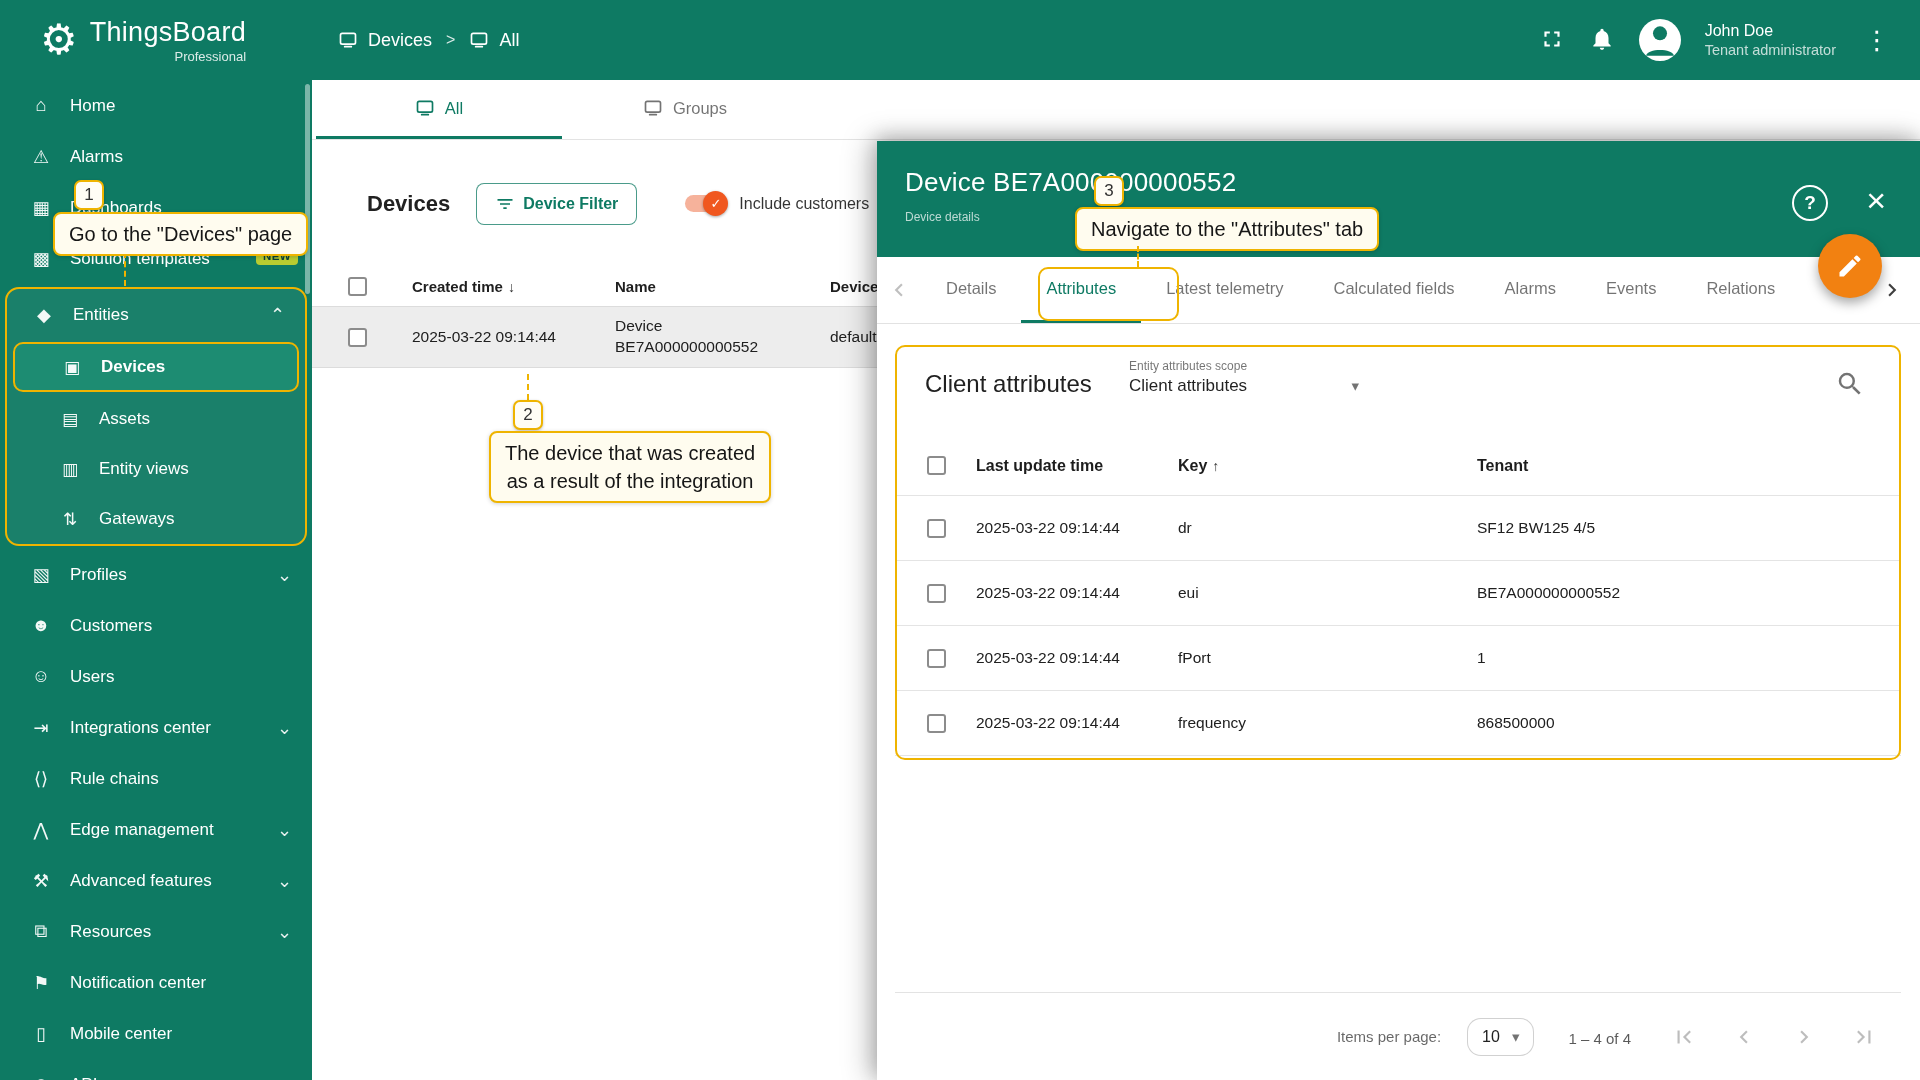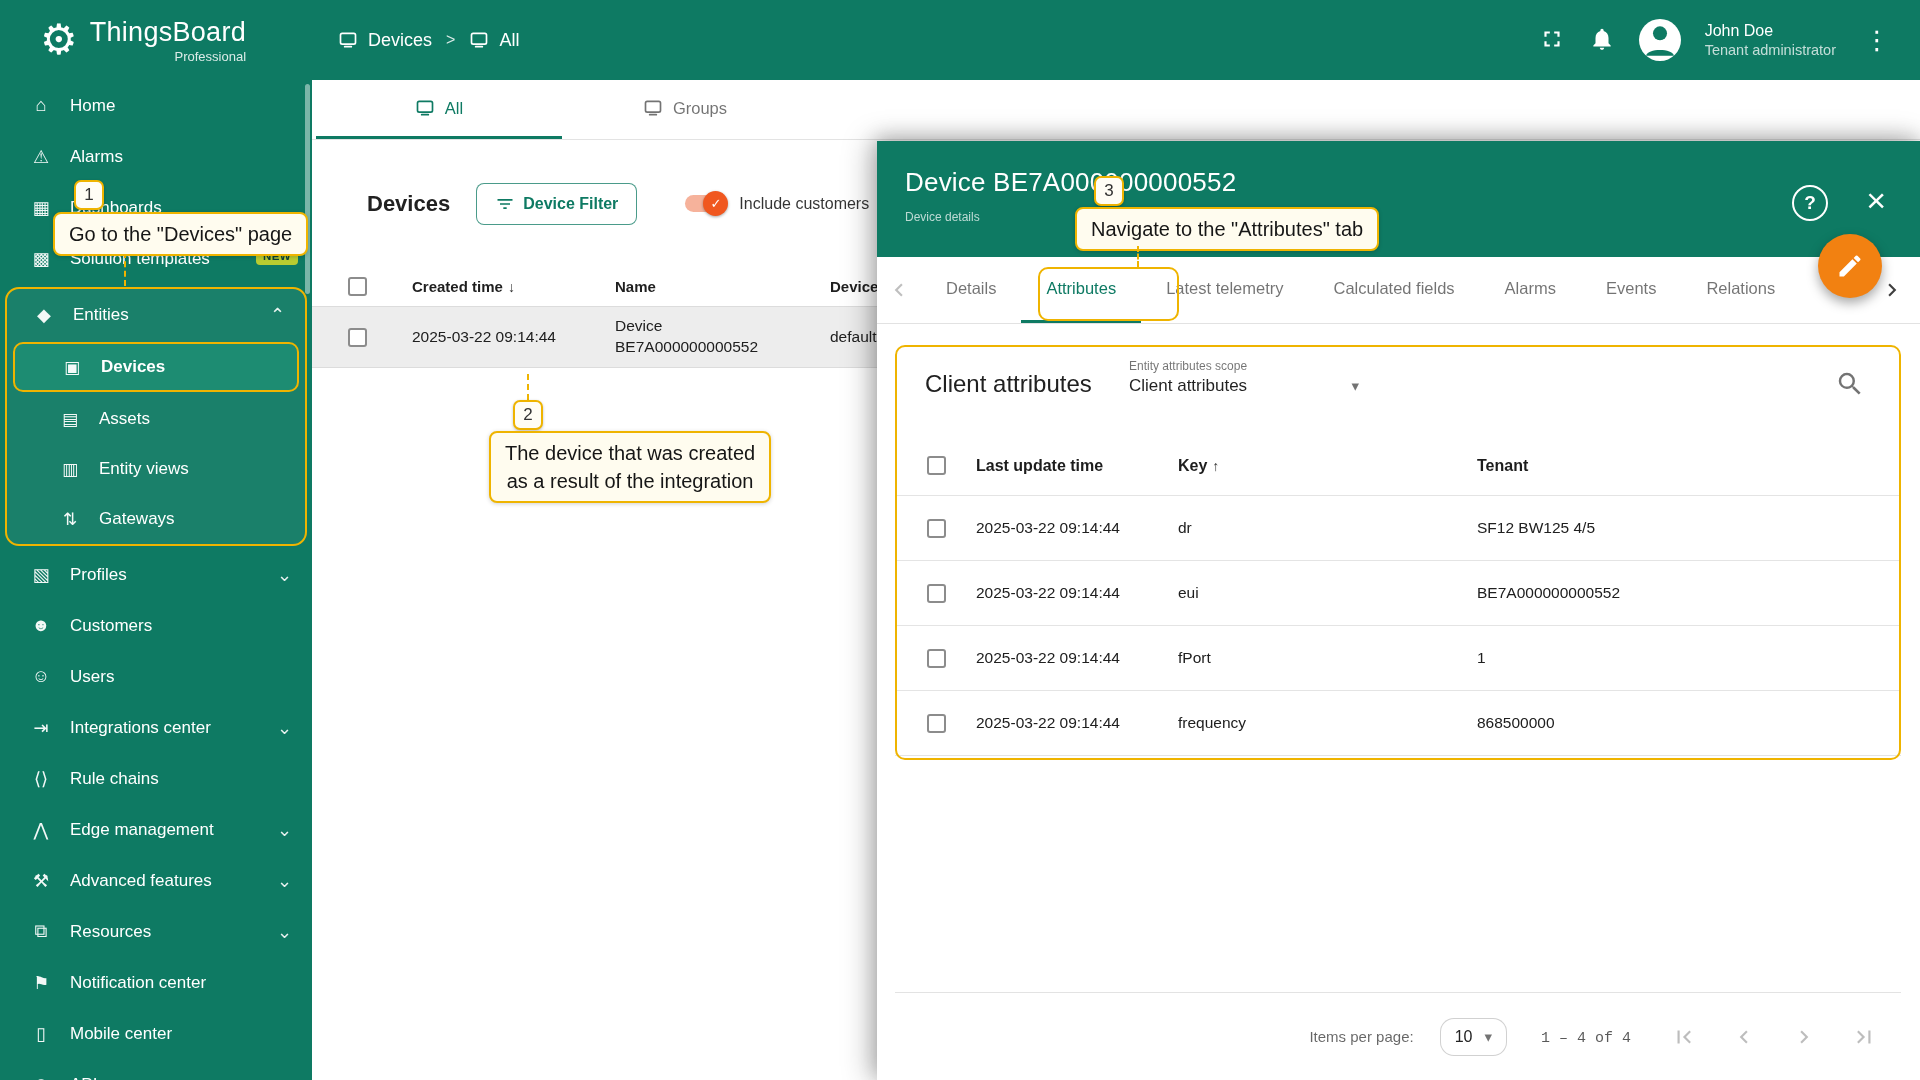--- a/index.html
+++ b/index.html
@@ -133,21 +133,21 @@
   .attr-row { height:65px; border-bottom:1px solid #e4e4e4; font-size:15.5px; color:#202020; cursor:pointer; }
   .attr-footer {
     position:absolute; left:18px; right:19px; top:851px; height:88px;
     border-top:1px solid #e3e3e3; display:flex; align-items:center; justify-content:flex-end;
     gap:26px; padding-right:24px; color:rgba(0,0,0,.6); font-size:15px;
   }
   .ipp-select {
     display:flex; align-items:center; gap:12px; border:1px solid rgba(0,0,0,.18);
     border-radius:14px; padding:9px 14px; font-size:16px; color:#222; cursor:pointer; background:#fff; font-family:inherit;
   }
-  .range-label { margin:4px 14px 0 8px; color:rgba(0,0,0,.65);font-family:Liberation Mono, monospace; }
+  .range-label { margin:4px 14px 0 8px; color:rgba(0,0,0,.65); }
   .pager { display:flex; align-items:center; gap:34px; }
   .pager button { background:none; border:none; cursor:default; display:flex; }
 
   
   .ann-badge {
     position:absolute; width:30px; height:30px; background:#fffdf5; border:2px solid #efb400;
     border-radius:7px; display:flex; align-items:center; justify-content:center;
     font-size:17px; font-weight:500; color:#333; z-index:60; box-shadow:0 1px 3px rgba(0,0,0,.25);
   }
   .ann-box {

